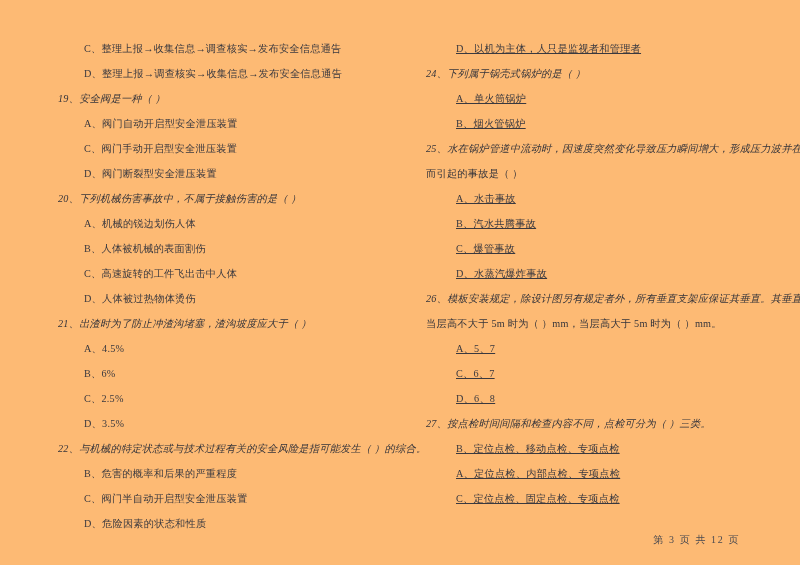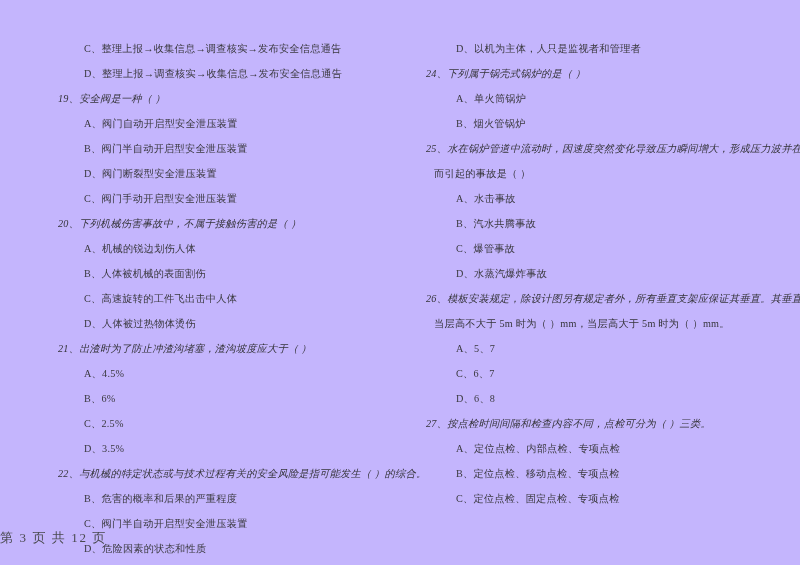--- a/index.html
+++ b/index.html
@@ -13,21 +13,21 @@
     font-family: "Liberation Serif", "DejaVu Serif", serif;
     color: #2b2b2b;
     overflow: hidden;
     position: relative;
   }
   .page {
     position: relative;
     width: 800px;
     height: 565px;
     box-sizing: border-box;
-    background: #c4b5fd;
+    background: #fdba74;
   }
   .columns {
     position: absolute;
     top: 36px;
     left: 0;
     width: 800px;
     display: flex;
     gap: 0;
   }
   .col {
@@ -51,63 +51,63 @@
     letter-spacing: 0.25px;
     color: #35343a;
     white-space: nowrap;
     font-style: italic;
   }
   .q-stem-cont {
     font-size: 10.2px;
     line-height: 25px;
     letter-spacing: 0.25px;
     color: #35343a;
-    margin-left: 8px;
+    margin-left: 0;
     white-space: nowrap;
   }
   .opt {
     font-size: 10.2px;
     line-height: 25px;
     letter-spacing: 0.25px;
     color: #3a393f;
     padding-left: 26px;
     white-space: nowrap;
   }
   .opt-right {
     padding-left: 30px;
+    text-decoration: underline;
   }
   .footer {
     position: absolute;
     bottom: 18px;
     left: 0;
     width: 740px;
-    text-align: left;
-    font-size: 13px;
+    text-align: right;
+    font-size: 10px;
     letter-spacing: 1.6px;
     color: #4a4a50;
   }
 </style>
 </head>
 <body>
 
 <div class="page">
 
   <div class="columns">
 
     <div class="col col-left">
 
       <div class="opt">C、整理上报→收集信息→调查核实→发布安全信息通告</div>
       <div class="opt">D、整理上报→调查核实→收集信息→发布安全信息通告</div>
 
       <div class="q-block">
         <div class="q-stem">19、安全阀是一种（      ）</div>
         <div class="opt">A、阀门自动开启型安全泄压装置</div>
-        <div class="opt">B、阀门半自动开启型安全泄压装置</div>
+        <div class="opt">C、阀门手动开启型安全泄压装置</div>
         <div class="opt">D、阀门断裂型安全泄压装置</div>
-        <div class="opt">C、阀门手动开启型安全泄压装置</div>
       </div>
 
       <div class="q-block">
         <div class="q-stem">20、下列机械伤害事故中，不属于接触伤害的是（      ）</div>
         <div class="opt">A、机械的锐边划伤人体</div>
         <div class="opt">B、人体被机械的表面割伤</div>
         <div class="opt">C、高速旋转的工件飞出击中人体</div>
         <div class="opt">D、人体被过热物体烫伤</div>
       </div>
 
@@ -150,22 +150,22 @@
       <div class="q-block">
         <div class="q-stem">26、模板安装规定，除设计图另有规定者外，所有垂直支架应保证其垂直。其垂直允许偏差，</div>
         <div class="q-stem-cont">当层高不大于 5m 时为（      ）mm，当层高大于 5m 时为（      ）mm。</div>
         <div class="opt opt-right">A、5、7</div>
         <div class="opt opt-right">C、6、7</div>
         <div class="opt opt-right">D、6、8</div>
       </div>
 
       <div class="q-block">
         <div class="q-stem">27、按点检时间间隔和检查内容不同，点检可分为（      ）三类。</div>
+        <div class="opt opt-right">B、定位点检、移动点检、专项点检</div>
         <div class="opt opt-right">A、定位点检、内部点检、专项点检</div>
-        <div class="opt opt-right">B、定位点检、移动点检、专项点检</div>
         <div class="opt opt-right">C、定位点检、固定点检、专项点检</div>
 
       </div>
 
     </div>
 
   </div>
 
   <div class="footer">第 3 页  共 12 页</div>
 

